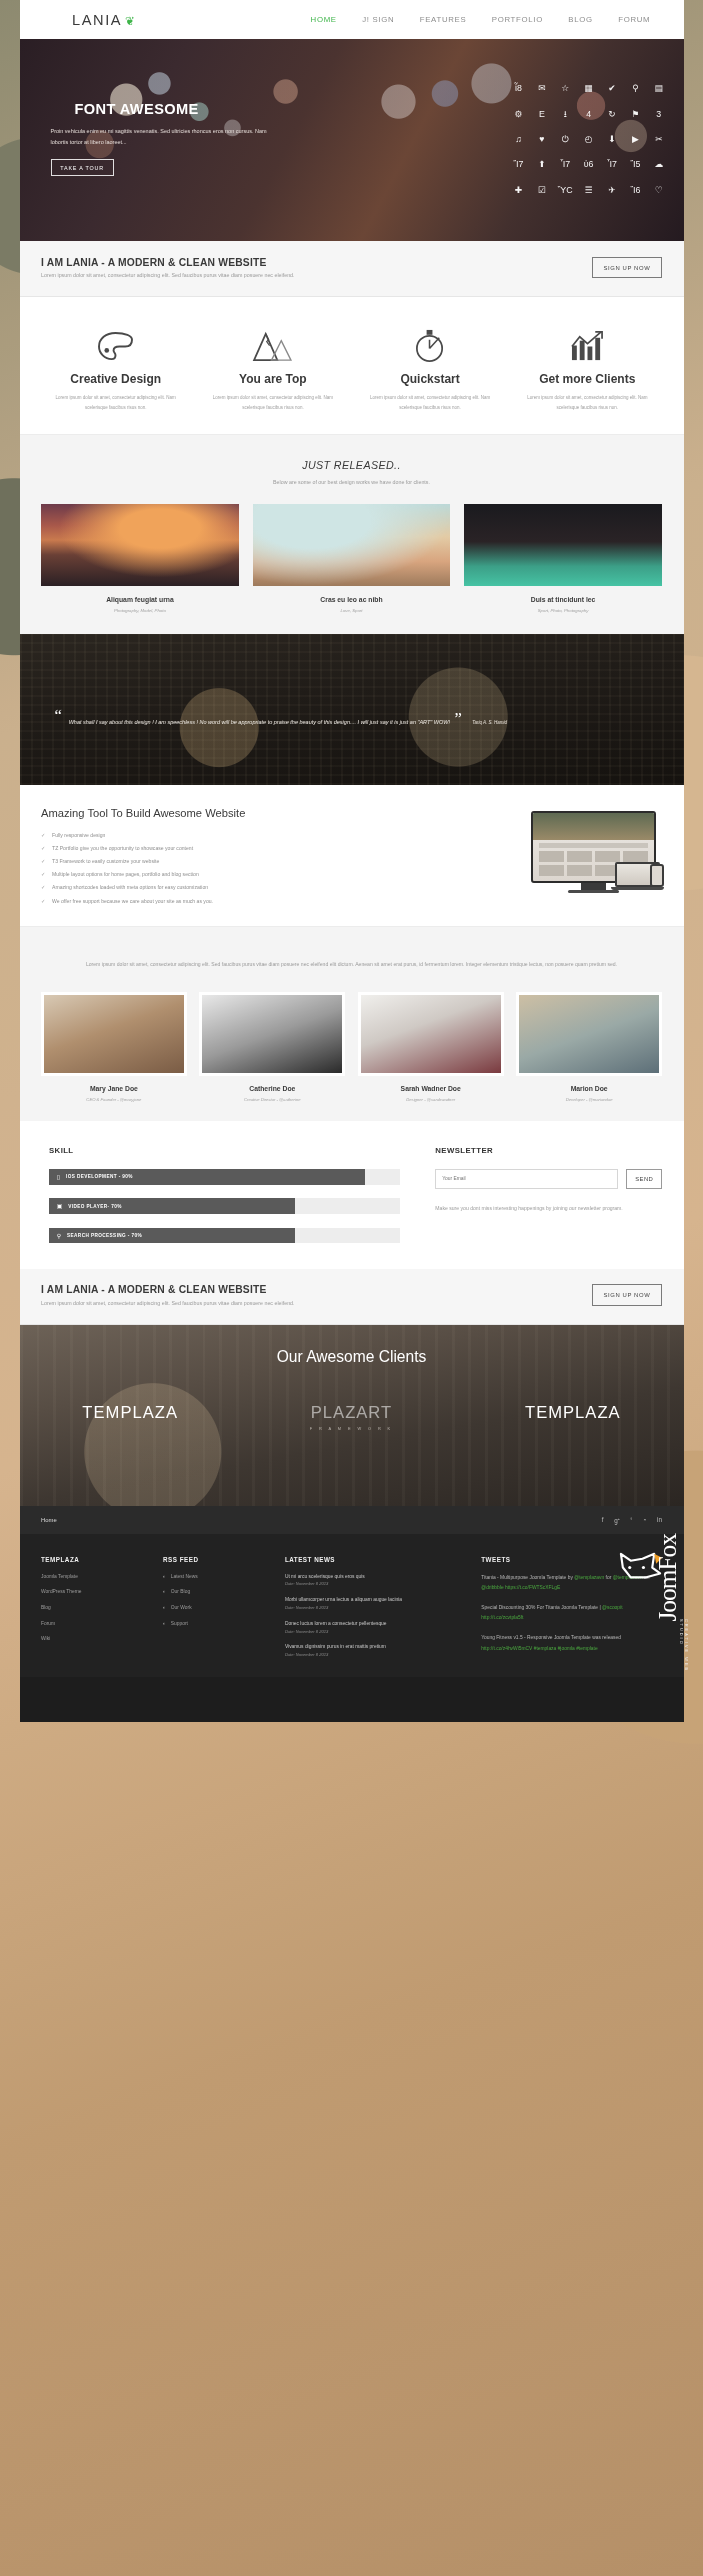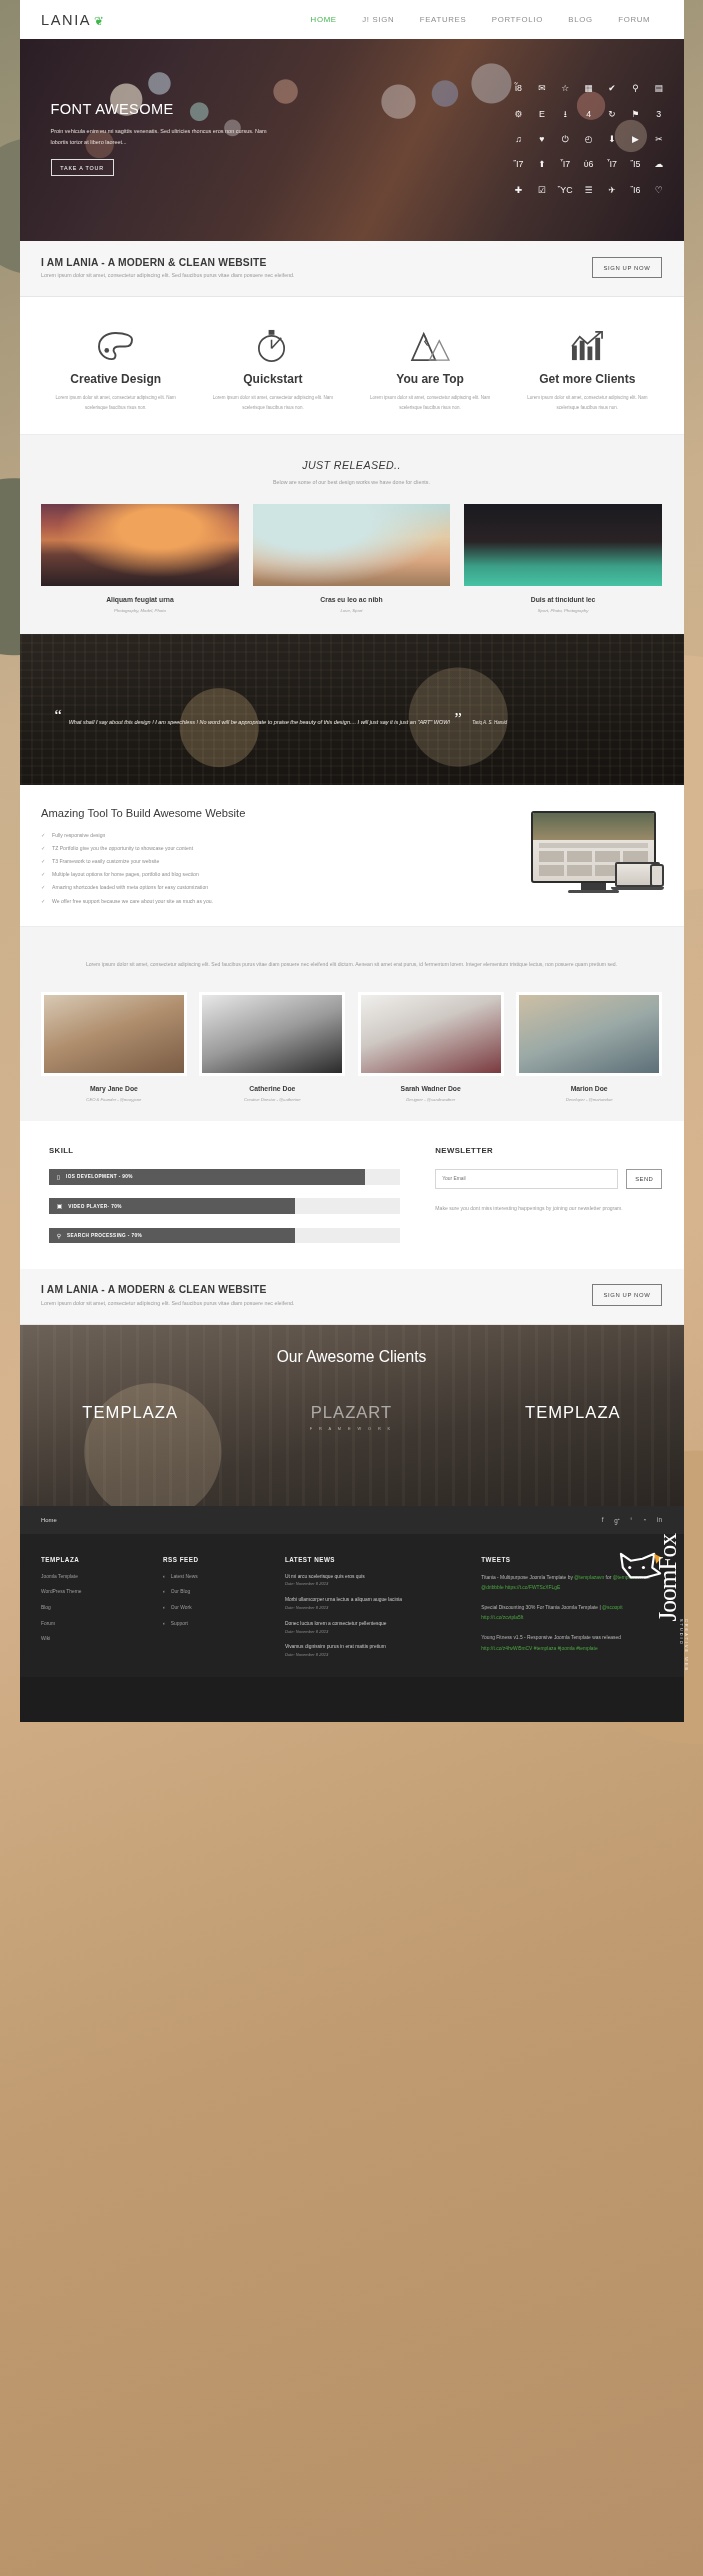--- a/index.html
+++ b/index.html
@@ -21,21 +21,21 @@
       linear-gradient(160deg,#8e8a6d 0%, #cdb089 26%, #d9b489 52%, #c49a6c 76%, #b98f63 100%);
     filter:saturate(.9);
   }
   #page { position:absolute; left:19.5px; top:0; width:664px; }
 
   
   .site-header{
     background:#fff; height:39px; display:flex; align-items:center;
     padding:0 21.5px; position:relative; z-index:5;
   }
-  .brand{ font-size:14.6px; letter-spacing:1.6px; color:#3a3a3a; font-weight:400; }
+  .brand{ font-size:14.6px; letter-spacing:1.6px; color:#3a3a3a; font-weight:400;margin-left:31px; }
   .brand .leaf{ color:#3fb54a; font-size:11.7px; margin-left:2.9px; }
   .nav{ margin-left:auto; display:flex; gap:25.4px; padding-right:11.7px; }
   .nav a{ font-size:7.8px; letter-spacing:0.7px; color:#8d8d8d; text-decoration:none; }
   .nav a.active{ color:#3fb54a; }
 
   
   .hero{
     position:relative; height:202px; overflow:hidden;
     background:
       radial-gradient(circle at 16% 30%, rgba(255,245,225,.55) 0 15.6px, transparent 16.6px),
@@ -45,21 +45,21 @@
       radial-gradient(circle at 40% 26%, rgba(255,200,170,.35) 0 11.7px, transparent 12.7px),
       radial-gradient(circle at 57% 31%, rgba(230,225,225,.40) 0 16.6px, transparent 17.6px),
       radial-gradient(circle at 64% 27%, rgba(150,175,220,.40) 0 12.7px, transparent 13.7px),
       radial-gradient(circle at 71% 22%, rgba(200,200,205,.45) 0 19.5px, transparent 20.5px),
       radial-gradient(circle at 86% 33%, rgba(255,170,150,.30) 0 13.7px, transparent 14.6px),
       radial-gradient(circle at 92% 48%, rgba(255,230,200,.25) 0 15.6px, transparent 16.6px),
       radial-gradient(circle at 12% 52%, rgba(255,180,140,.22) 0 13.7px, transparent 14.6px),
       linear-gradient(118deg,#2a1e24 0%, #3b2a2f 22%, #4b3330 42%, #6b4636 58%, #43302e 76%, #241a20 100%);
   }
   .hero-inner{ position:absolute; left:31px; top:62px; width:293px; }
-  .hero h1{ font-size:14.6px; color:#fff; letter-spacing:0.4px; font-weight:400; }
+  .hero h1{ font-size:14.6px; color:#fff; letter-spacing:0.4px; font-weight:700;margin-left:24px; }
   .hero p{ font-size:5.5px; line-height:2.1; color:#e4dcd8; margin-top:8.8px; width:225px; }
   .tour-btn{
     display:inline-block; margin-top:9.8px; padding:4.9px 8.8px;
     border:1px solid rgba(255,255,255,.85); color:#fff; font-size:5.4px;
     letter-spacing:0.8px; background:transparent; cursor:pointer;
   }
   .icon-grid{
     position:absolute; right:35px; top:37px;
     display:grid; grid-template-columns:repeat(7,23.4px); grid-auto-rows:25.4px;
     place-items:center;
@@ -303,38 +303,38 @@
         <svg width="39" height="33" viewBox="0 0 40 34">
             <path d="M20 3C10 3 3 9 3 17c0 7 6 13 13 13 3 0 4-2 4-4 0-2-2-3-2-5 0-3 3-4 6-4h6c5 0 7-3 7-7 0-4-7-7-17-7z" fill="none" stroke="#4a4a4a" stroke-width="2"></path>
             <circle cx="11" cy="21" r="2.4" fill="#4a4a4a"></circle>
           </svg>
       </div>
       <h3>Creative Design</h3>
       <p>Lorem ipsum dolor sit amet, consectetur adipiscing elit. Nam scelerisque faucibus risus non.</p>
     </div>
     <div class="feature">
       <div class="fi">
+        <svg width="41" height="33" viewBox="0 0 42 34">
+            <path d="M14 4 L26 31 L2 31 Z" fill="none" stroke="#4a4a4a" stroke-width="1.8"></path>
+            <path d="M30 11 L40 31 L20 31 Z" fill="none" stroke="#8a8a8a" stroke-width="1.4"></path>
+            <path d="M14 4 l3 6 l-2 2 l3 4" fill="none" stroke="#4a4a4a" stroke-width="1.2"></path>
+          </svg>
+      </div>
+      <h3>You are Top</h3>
+      <p>Lorem ipsum dolor sit amet, consectetur adipiscing elit. Nam scelerisque faucibus risus non.</p>
+    </div>
+    <div class="feature">
+      <div class="fi">
         <svg width="35" height="35" viewBox="0 0 36 36">
             <circle cx="17" cy="21" r="13" fill="none" stroke="#4a4a4a" stroke-width="1.8"></circle>
             <rect x="14" y="2" width="6" height="5" fill="#4a4a4a"></rect>
             <path d="M17 21 L17 12 M17 21 L27 10" fill="none" stroke="#4a4a4a" stroke-width="1.6"></path>
           </svg>
       </div>
       <h3>Quickstart</h3>
-      <p>Lorem ipsum dolor sit amet, consectetur adipiscing elit. Nam scelerisque faucibus risus non.</p>
-    </div>
-    <div class="feature">
-      <div class="fi">
-        <svg width="41" height="33" viewBox="0 0 42 34">
-            <path d="M14 4 L26 31 L2 31 Z" fill="none" stroke="#4a4a4a" stroke-width="1.8"></path>
-            <path d="M30 11 L40 31 L20 31 Z" fill="none" stroke="#8a8a8a" stroke-width="1.4"></path>
-            <path d="M14 4 l3 6 l-2 2 l3 4" fill="none" stroke="#4a4a4a" stroke-width="1.2"></path>
-          </svg>
-      </div>
-      <h3>You are Top</h3>
       <p>Lorem ipsum dolor sit amet, consectetur adipiscing elit. Nam scelerisque faucibus risus non.</p>
     </div>
     <div class="feature">
       <div class="fi">
         <svg width="39" height="33" viewBox="0 0 40 34">
             <rect x="4" y="16" width="5" height="15" fill="#4a4a4a"></rect>
             <rect x="12" y="11" width="5" height="20" fill="#4a4a4a"></rect>
             <rect x="20" y="17" width="5" height="14" fill="#4a4a4a"></rect>
             <rect x="28" y="8" width="5" height="23" fill="#4a4a4a"></rect>
             <path d="M4 17 L12 7 L20 14 L34 2" fill="none" stroke="#4a4a4a" stroke-width="1.8"></path>

